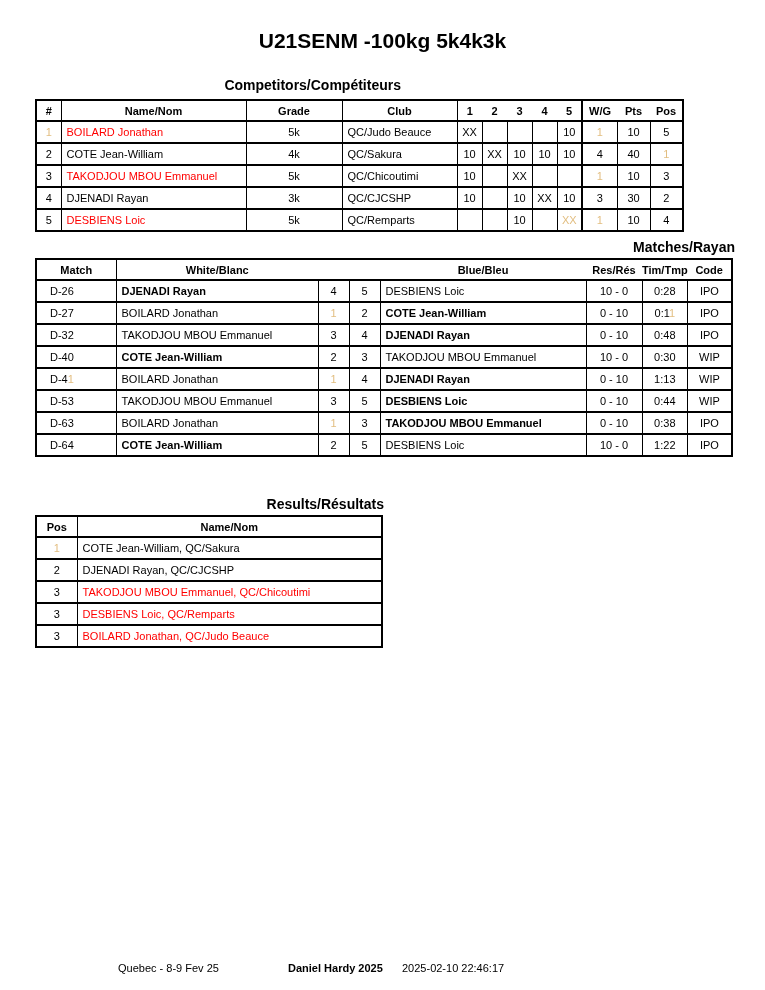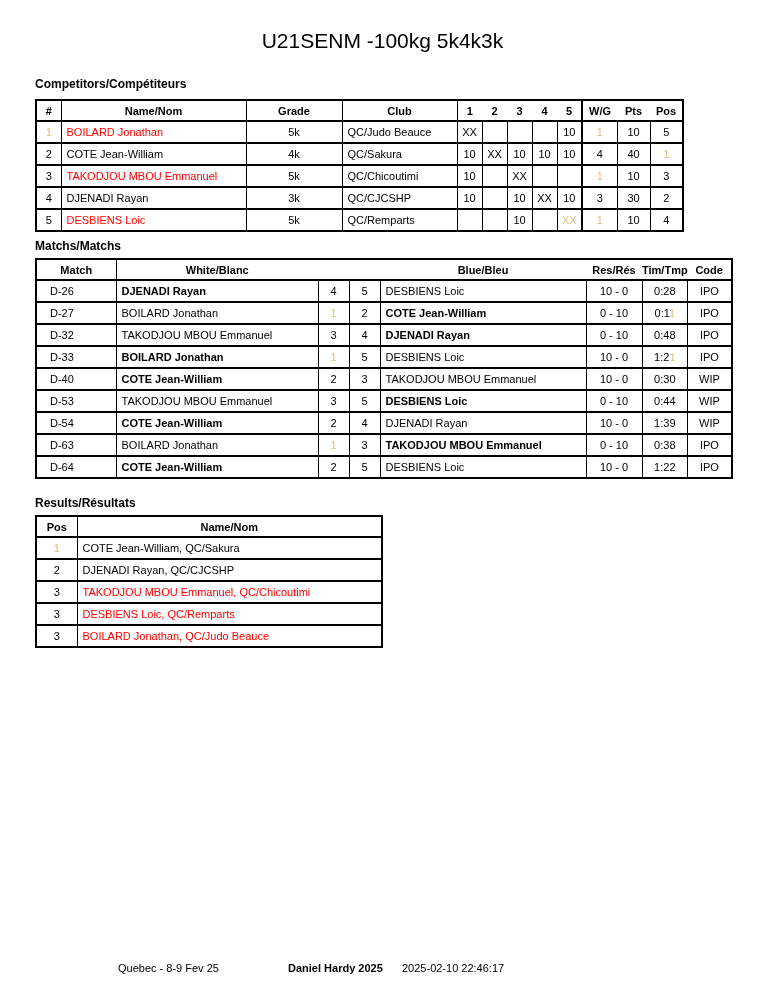--- a/index.html
+++ b/index.html
@@ -2,22 +2,22 @@
 <html><head>
 <meta charset="utf-8">
 <style>
   html,body{margin:0;padding:0;}
   body{
     width:765px;height:990px;background:#ffffff;position:relative;
     font-family:"Liberation Sans", sans-serif;color:#000;
     --red:#ff0000;--tan:#e2be80;
   }
   .abs{position:absolute;}
-  #title{top:29px;left:0;width:765px;text-align:center;font-size:21px;font-weight:normal;}
-  .section-heading{font-size:12px;font-weight:bold;text-align:left;}
+  #title{top:29px;left:0;width:765px;text-align:center;font-size:21px;font-weight:bold;}
+  .section-heading{font-size:14px;font-weight:bold;text-align:right;}
   #comp-heading{top:77px;left:35px;width:366px;}
   #match-heading{top:239px;left:35px;width:700px;}
   #results-heading{top:496px;left:35px;width:349px;}
 
   table{border-collapse:collapse;table-layout:fixed;border:2px solid #000;background:#fff;}
   #competitors-table{left:35px;top:99px;}
   #matches-table{left:35px;top:258px;}
   #results-table{left:35px;top:515px;}
 
   th{height:19px;font-size:11px;font-weight:bold;padding:0;white-space:nowrap;overflow:hidden;
@@ -138,21 +138,21 @@
         <td>10</td>
         <td></td>
         <td><span class="tan">XX</span></td>
         <td class="bl2"><span class="tan">1</span></td>
         <td>10</td>
         <td>4</td>
       </tr>
     </tbody>
 </table>
 
-<div class="abs section-heading" id="match-heading">Matchs/Matchs</div>
+<div class="abs section-heading" id="match-heading">Matches/Rayan</div>
 
 <table class="abs" id="matches-table">
   <colgroup>
     <col style="width:80px">
       <col style="width:202px">
       <col style="width:31px">
       <col style="width:31px">
     <col style="width:206px">
       <col style="width:56px">
       <col style="width:45px">
@@ -195,57 +195,47 @@
         <td class="lm">D-32</td>
         <td class="l">TAKODJOU MBOU Emmanuel</td>
         <td>3</td>
         <td>4</td>
         <td class="l bold">DJENADI Rayan</td>
         <td>0 - 10</td>
         <td>0:48</td>
         <td>IPO</td>
       </tr>
       <tr>
-        <td class="lm">D-33</td>
-        <td class="l bold">BOILARD Jonathan</td>
-        <td><span class="tan">1</span></td>
-        <td>5</td>
-        <td class="l">DESBIENS Loic</td>
-        <td>10 - 0</td>
-        <td>1:2<span class="tan">1</span></td>
-        <td>IPO</td>
-      </tr>
-      <tr>
         <td class="lm">D-40</td>
         <td class="l bold">COTE Jean-William</td>
         <td>2</td>
         <td>3</td>
         <td class="l">TAKODJOU MBOU Emmanuel</td>
         <td>10 - 0</td>
         <td>0:30</td>
         <td>WIP</td>
       </tr>
       <tr>
+        <td class="lm">D-4<span class="tan">1</span></td>
+        <td class="l">BOILARD Jonathan</td>
+        <td><span class="tan">1</span></td>
+        <td>4</td>
+        <td class="l bold">DJENADI Rayan</td>
+        <td>0 - 10</td>
+        <td>1:13</td>
+        <td>WIP</td>
+      </tr>
+      <tr>
         <td class="lm">D-53</td>
         <td class="l">TAKODJOU MBOU Emmanuel</td>
         <td>3</td>
         <td>5</td>
         <td class="l bold">DESBIENS Loic</td>
         <td>0 - 10</td>
         <td>0:44</td>
-        <td>WIP</td>
-      </tr>
-      <tr>
-        <td class="lm">D-54</td>
-        <td class="l bold">COTE Jean-William</td>
-        <td>2</td>
-        <td>4</td>
-        <td class="l">DJENADI Rayan</td>
-        <td>10 - 0</td>
-        <td>1:39</td>
         <td>WIP</td>
       </tr>
       <tr>
         <td class="lm">D-63</td>
         <td class="l">BOILARD Jonathan</td>
         <td><span class="tan">1</span></td>
         <td>3</td>
         <td class="l bold">TAKODJOU MBOU Emmanuel</td>
         <td>0 - 10</td>
         <td>0:38</td>

